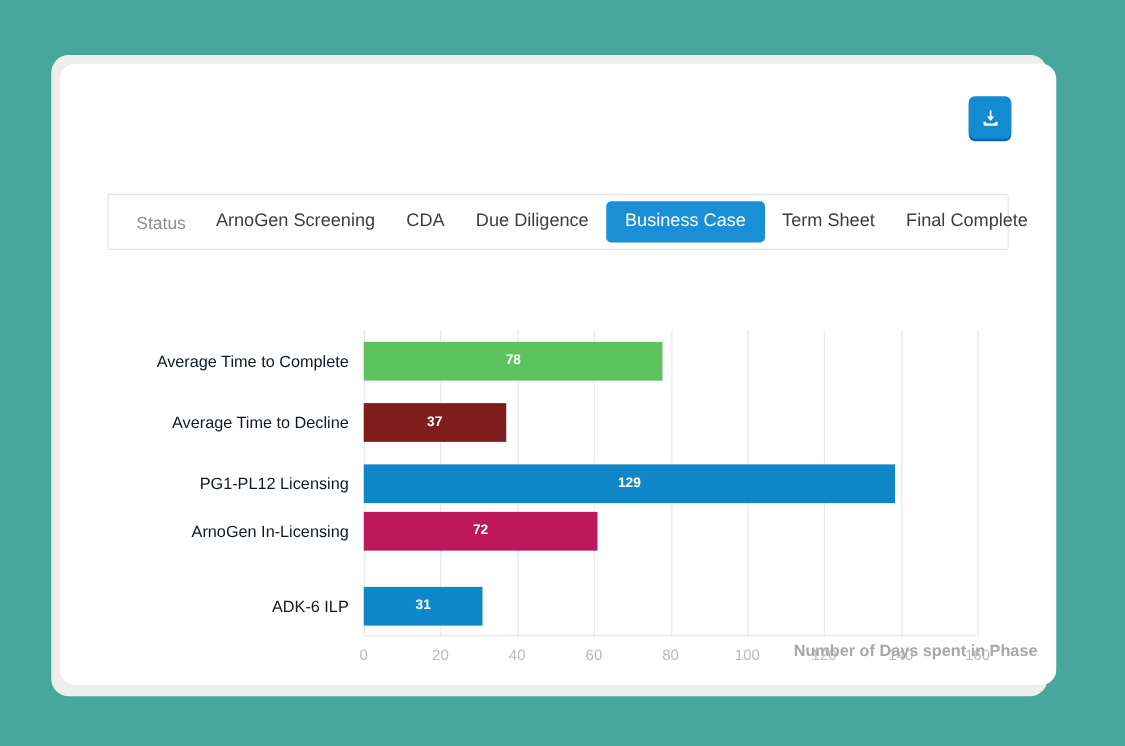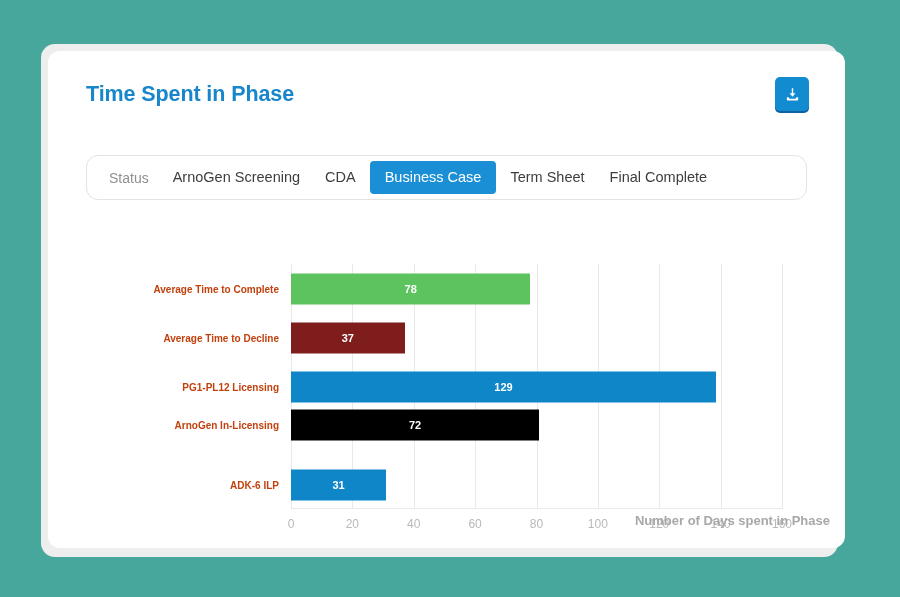--- a/index.html
+++ b/index.html
@@ -72,21 +72,21 @@
   .download-button svg { display: block; }
 
   
   .tabbar {
     position: absolute;
     left: 38px;
     top: 104px;
     width: 721px;
     height: 45px;
     border: 1px solid #e3e3e3;
-    border-radius: 12px;
+    border-radius: 2px;
     background: #ffffff;
     display: flex;
     align-items: center;
     padding: 0 12px;
     gap: 3px;
   }
 
   .tab-label {
     font-size: 14px;
     color: #8f8f8f;
@@ -148,23 +148,23 @@
     left: 0;
     height: 49px;
     width: 100%;
   }
 
   .row-label {
     position: absolute;
     right: calc(100% + 12px);
     top: 50%;
     transform: translateY(-50%);
-    font-size: 10px;
-    font-weight: bold;
-    color: #c2410c;
+    font-size: 13px;
+    font-weight: normal;
+    color: #0f172a;
     white-space: nowrap;
   }
 
   .bar {
     position: absolute;
     top: 50%;
     transform: translateY(-50%);
     left: 0;
     height: 31px;
     display: flex;
@@ -213,39 +213,39 @@
   }
 </style>
 </head>
 <body>
 
 <div class="screen-frame"></div>
 
 <div class="card">
 
   <div class="card-header">
-    <div class="card-title">Time Spent in Phase</div>
 
     <button class="download-button" title="Download">
       <span>
         <svg width="17" height="17" viewBox="0 0 24 24" fill="#ffffff" aria-hidden="true">
           <path d="M11 3h2v7.2h3.1L12 15.2 7.9 10.2H11V3z"></path>
           <path d="M4 16h2.4l1.4 2h8.4l1.4-2H20v3.4a1.1 1.1 0 0 1-1.1 1.1H5.1A1.1 1.1 0 0 1 4 19.4V16z"></path>
         </svg>
       </span>
     </button>
   </div>
 
   <div class="tabbar">
     <span class="tab-label">Status</span>
 
     <button class="tab">ArnoGen Screening</button>
 
     <button class="tab">CDA</button>
 
+    <button class="tab">Due Diligence</button>
 
     <button class="tab active">Business Case</button>
 
     <button class="tab">Term Sheet</button>
 
     <button class="tab">Final Complete</button>
   </div>
 
   <div class="chart-area">
 
@@ -281,21 +281,21 @@
 
         <div class="row" style="top:98px">
           <span class="row-label">PG1-PL12 Licensing</span>
           <div class="bar" id="bar-2" style="width: 425px; background: rgb(15, 134, 200);">
             <span class="bar-value">129</span>
           </div>
         </div>
 
         <div class="row" style="top:136px">
           <span class="row-label">ArnoGen In-Licensing</span>
-          <div class="bar" id="bar-3" style="width: 248px; background: #000000;">
+          <div class="bar" id="bar-3" style="width: 187px; background: #be185d;">
             <span class="bar-value">72</span>
           </div>
         </div>
 
         <div class="row" style="top:196px">
           <span class="row-label">ADK-6 ILP</span>
           <div class="bar" id="bar-4" style="width: 95.1312px; background: rgb(15, 134, 200);">
             <span class="bar-value">31</span>
           </div>
         </div>

